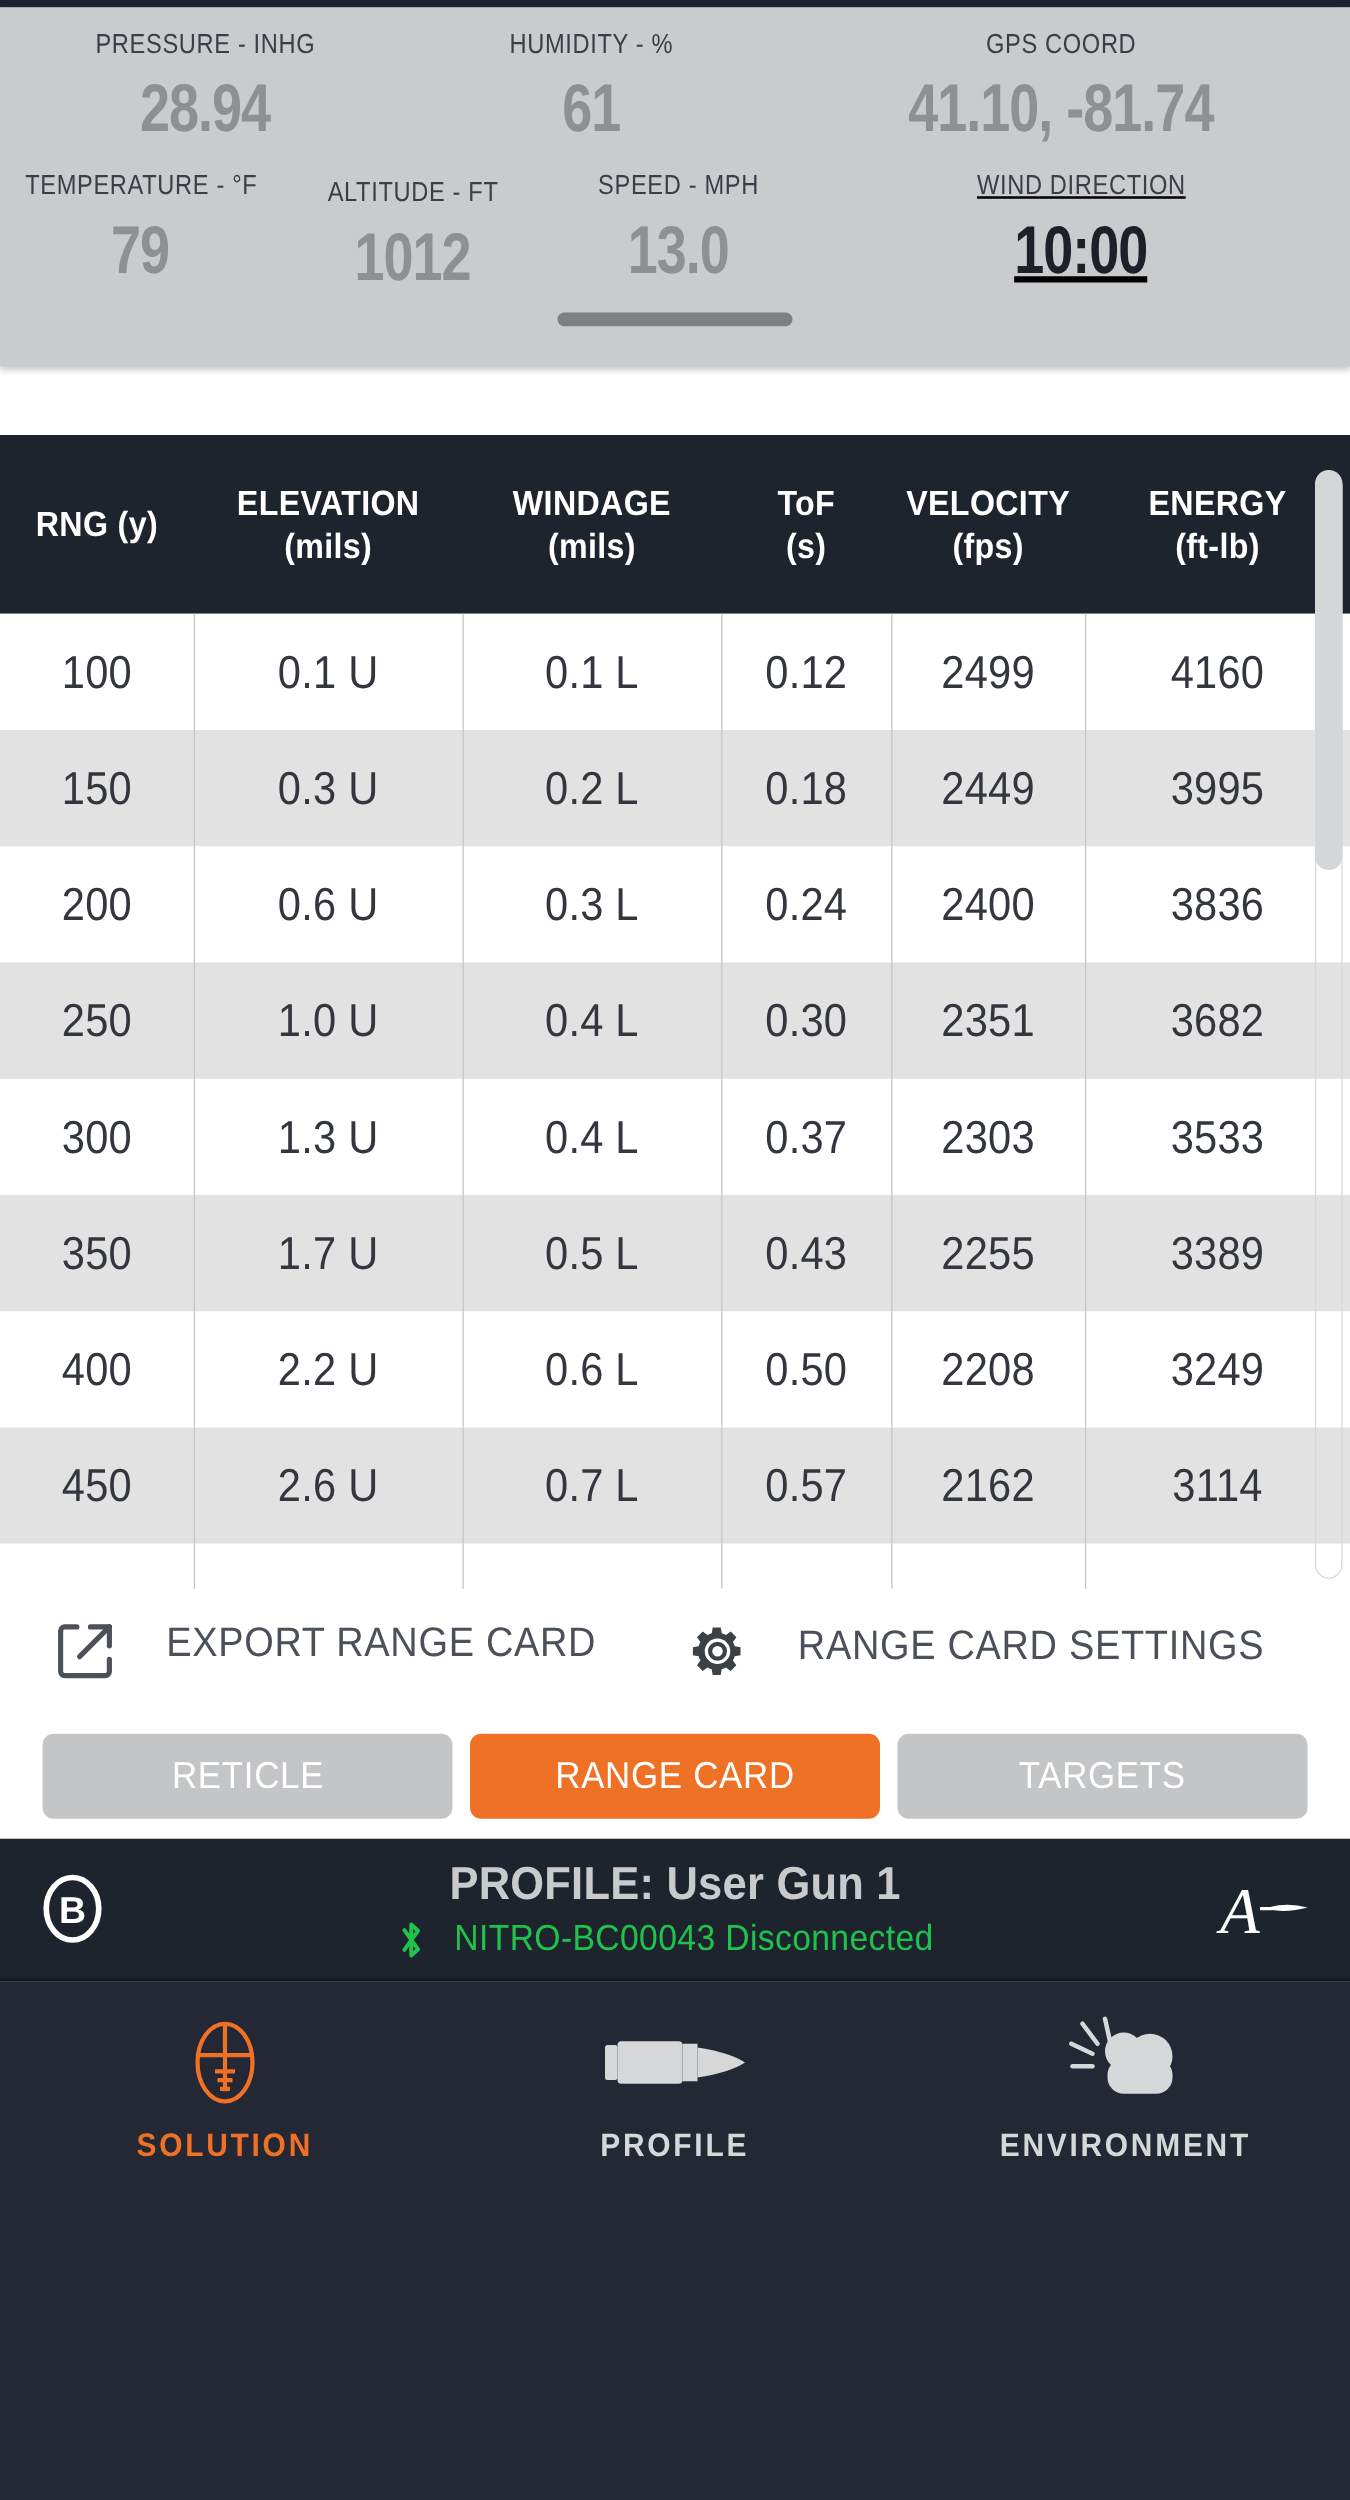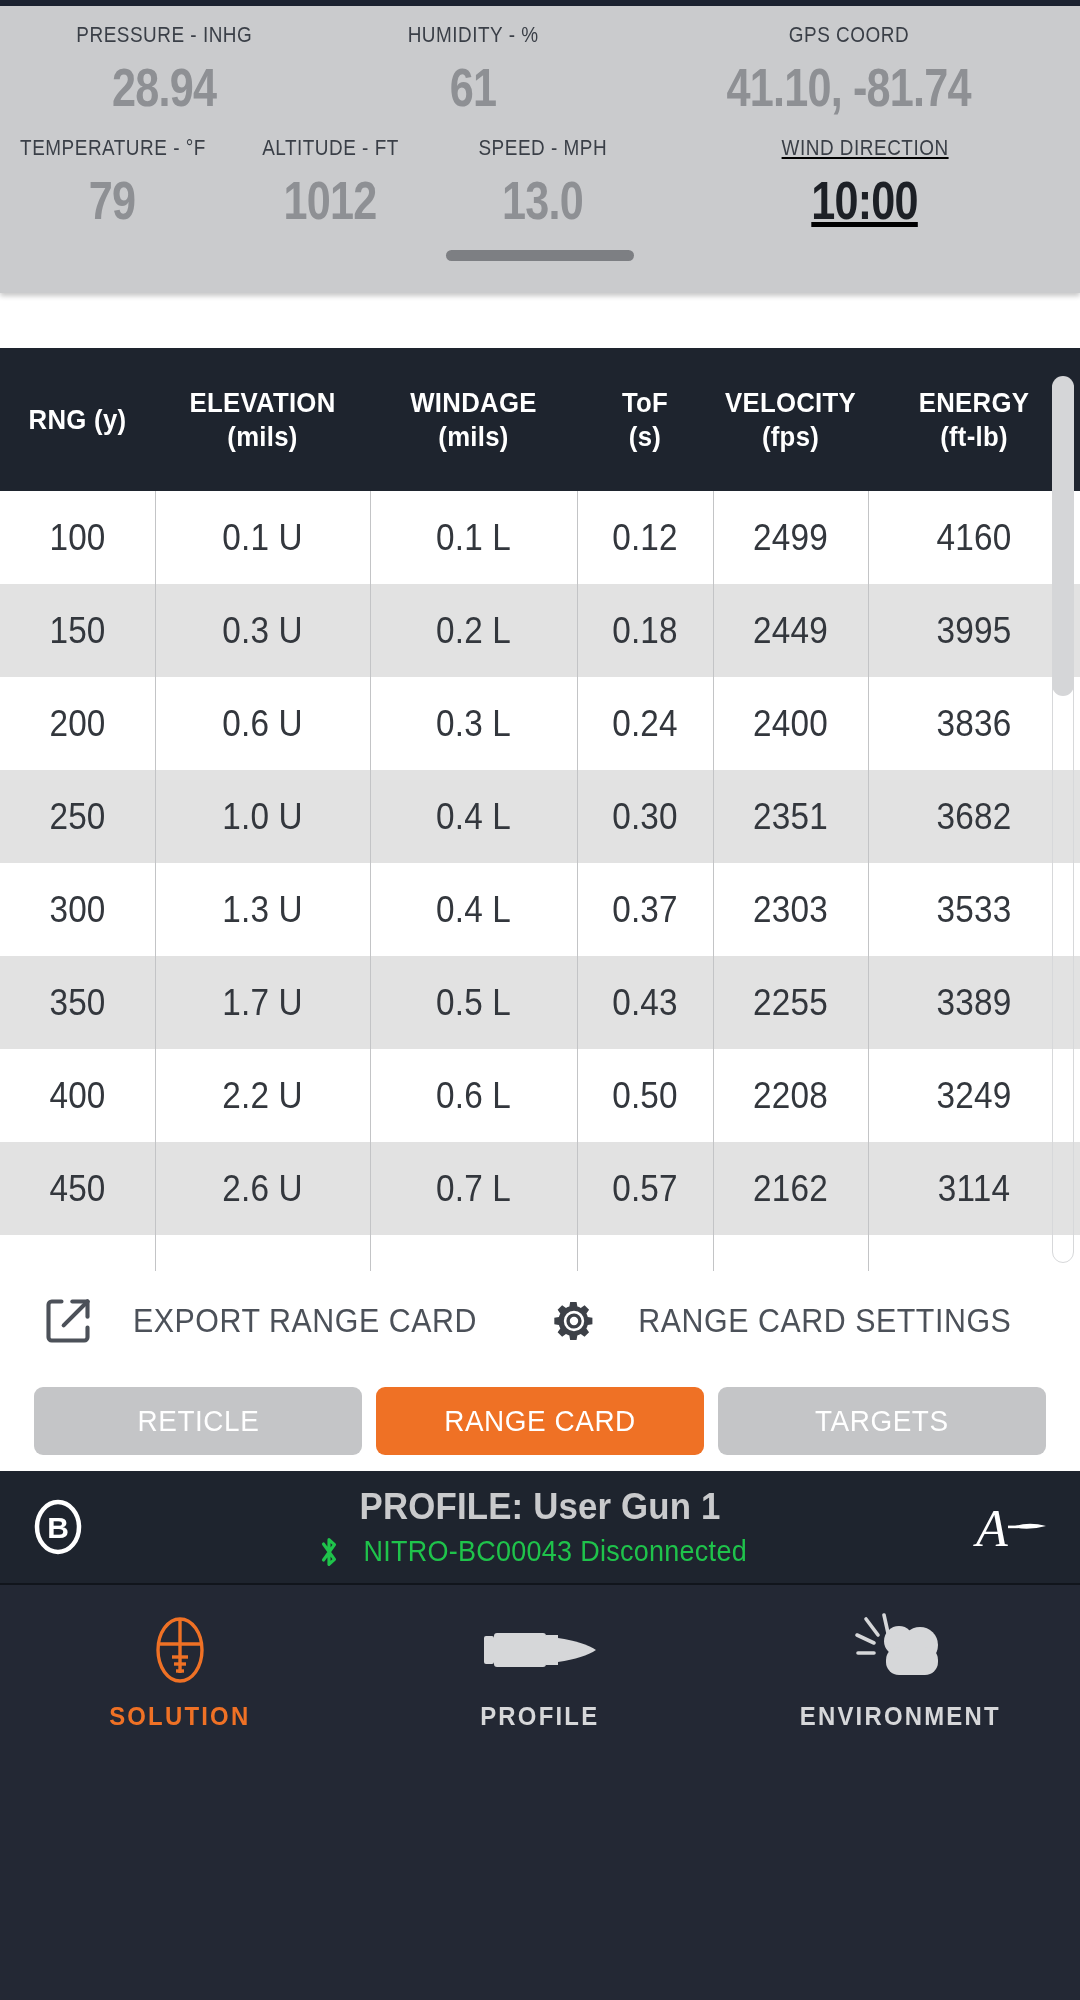--- a/index.html
+++ b/index.html
@@ -114,21 +114,21 @@
     background: #d5d6d8;
   }
 
   
   .action-row {
     flex: none; height: 100px; width: 100%;
     display: flex; align-items: center;
     background: #ffffff;
   }
   .action {
-    display: flex; align-items: center; gap: 24px;
+    display: flex; align-items: flex-start; gap: 24px;
     cursor: pointer;
   }
   .action:nth-child(1) { margin-left: 42px; }
   .action:nth-child(2) { margin-left: 58px; }
   .action-label {
     font-size: 33px; color: #4c5159;
     letter-spacing: 0.6px; transform: scaleX(0.92);
     white-space: nowrap;
   }
   .icon-export { width: 52px; height: 52px; }
@@ -229,21 +229,21 @@
         <div class="env-cell" style="width: 462px;">
           <div class="env-label">GPS COORD</div>
           <div class="env-value">41.10, -81.74</div>
         </div>
       </div>
     <div class="env-row r2" id="env-row-2">
         <div class="env-cell" style="width: 225px; text-align: center;">
           <div class="env-label">TEMPERATURE - °F</div>
           <div class="env-value">79</div>
         </div>
-        <div class="env-cell" style="width: 210px;">
+        <div class="env-cell" style="width: 210px; justify-content: flex-end;">
           <div class="env-label">ALTITUDE - FT</div>
           <div class="env-value">1012</div>
         </div>
         <div class="env-cell" style="width: 215px;">
           <div class="env-label">SPEED - MPH</div>
           <div class="env-value">13.0</div>
         </div>
         <div class="env-cell" style="width: 430px; text-decoration: underline;">
           <div class="env-label">WIND DIRECTION</div>
           <div class="env-value strong">10:00</div>

